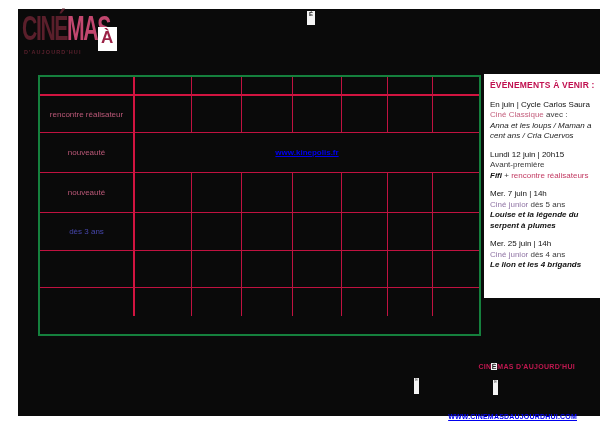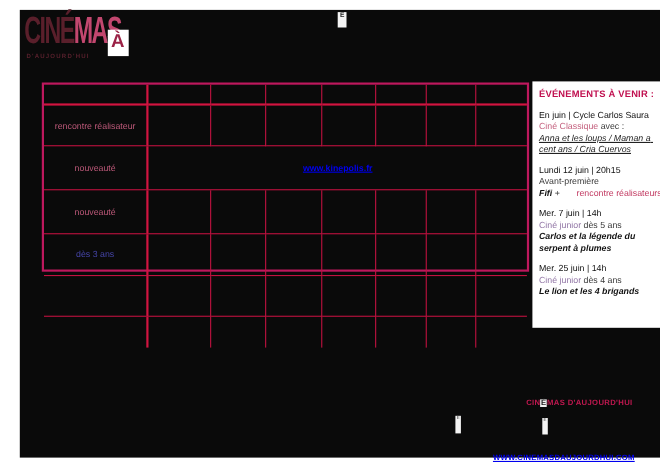--- a/index.html
+++ b/index.html
@@ -39,22 +39,22 @@
   }
 
   
   .stray{background:#f4f4f4;color:#222;overflow:hidden;text-align:center;}
   .stray-top{left:307px;top:11px;width:8px;height:14px;font-size:6px;font-weight:700;line-height:7px;}
   .stray-ml{left:414px;top:378px;width:5px;height:16px;font-size:4px;line-height:4px;color:#333;}
   .stray-mr{left:493px;top:380px;width:5px;height:15px;font-size:4px;line-height:4px;color:#333;}
 
   
   .grid{
-    left:20px;top:66px;width:443px;height:172px;box-sizing:border-box;
-    border:2px solid #be185d;display:grid;
+    left:20px;top:66px;width:443px;height:261px;box-sizing:border-box;
+    border:2px solid #15803d;display:grid;
     grid-template-columns:95px 57px 50px 51px 49px 46px 45px 46px;
     grid-template-rows:19px 37px 40px 40px 38px 37px 28px;
   }
   .cell{
     box-sizing:border-box;background:transparent;
     border-right:1px solid #c01240;border-bottom:1px solid #c01240;
     display:flex;align-items:center;justify-content:center;
     font-size:8px;overflow:hidden;
   }
   .cell.bR0{border-right:none;}
@@ -70,23 +70,23 @@
     left:466px;top:65px;width:129px;height:224px;box-sizing:border-box;
     background:#ffffff;padding:6px 5px 4px 6px;
     font-size:8px;line-height:10.5px;color:#222;
   }
   .sb-title{font-size:8.5px;font-weight:700;color:#c00f4f;letter-spacing:0.2px;margin-bottom:9px;}
   .event-block{margin-bottom:8px;}
   .seg{white-space:pre-wrap;}
   .seg.bold{font-weight:400;color:#111;}
   .seg.plain{color:#3a3a3a;margin-top:32px;}
   .seg.rose{color:#c4607e;}
-  .seg.crimson{color:#c23a62;margin-left:13px;}
+  .seg.crimson{color:#c23a62;}
   .seg.purple{color:#9175a5;}
-  .seg.italic{font-style:italic;color:#222;text-decoration:underline;}
+  .seg.italic{font-style:italic;color:#222;}
   .seg.bolditalic{font-weight:700;font-style:italic;color:#111;}
 
   
   .footer-brand{
     top:354px;right:25px;font-size:7px;font-weight:700;color:#c11850;
     letter-spacing:0.3px;white-space:nowrap;
   }
   .brand-e{background:#f2f2f2;color:#222;padding:0 0.5px;}
   .footer-link{
     top:404px;right:23px;font-size:7px;font-weight:700;color:#0000ee;
@@ -171,21 +171,21 @@
           <div class="event-line"><span class="seg italic">Anna et les loups / Maman a cent ans / Cria Cuervos</span></div>
         </div>
         <div class="event-block">
           <div class="event-line"><span class="seg bold">Lundi 12 juin | 20h15</span></div>
           <div class="event-line"><span class="seg plain">Avant-première</span></div>
           <div class="event-line"><span class="seg bolditalic">Fifi</span><span class="seg plain"> + </span><span class="seg crimson">rencontre réalisateurs</span></div>
         </div>
         <div class="event-block">
           <div class="event-line"><span class="seg bold">Mer. 7 juin | 14h</span></div>
           <div class="event-line"><span class="seg purple">Ciné junior </span><span class="seg plain">dès 5 ans</span></div>
-          <div class="event-line"><span class="seg bolditalic">Carlos et la légende du serpent à plumes</span></div>
+          <div class="event-line"><span class="seg bolditalic">Louise et la légende du serpent à plumes</span></div>
         </div>
         <div class="event-block">
           <div class="event-line"><span class="seg bold">Mer. 25 juin | 14h</span></div>
           <div class="event-line"><span class="seg purple">Ciné junior </span><span class="seg plain">dès 4 ans</span></div>
           <div class="event-line"><span class="seg bolditalic">Le lion et les 4 brigands</span></div>
         </div>
       </div>
   </div>
 
   <div class="abs footer-brand"><span>CIN</span><span class="brand-e">É</span><span>MAS D'AUJOURD'HUI</span></div>

